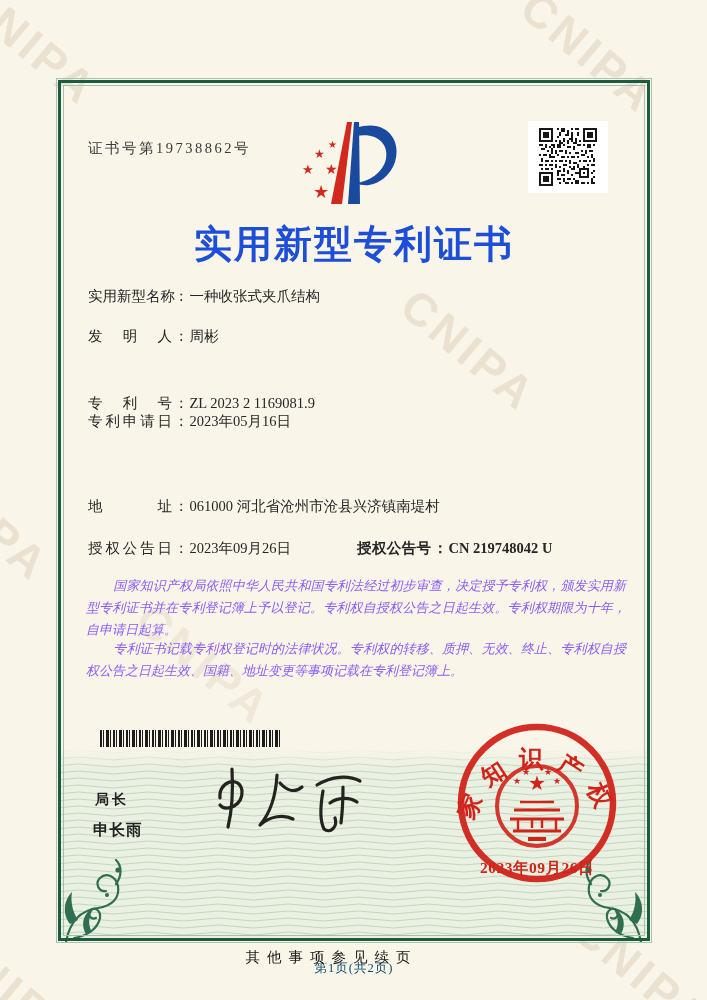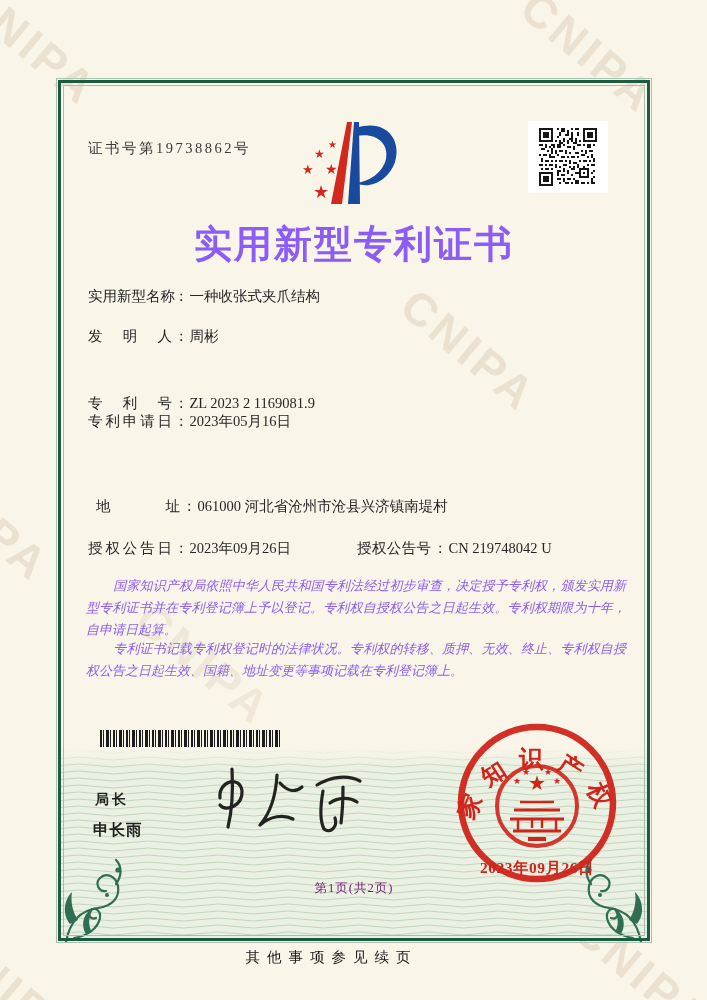--- a/index.html
+++ b/index.html
@@ -28,30 +28,30 @@
   .band-fade{position:absolute; left:0; top:0; width:100%; height:20px;
     background:linear-gradient(#faf5e9,rgba(250,245,233,0)); }
   .flourish{position:absolute; z-index:3;}
   
   .cert-no{position:absolute; left:88px; top:139px; z-index:5;
     font-size:14.5px; letter-spacing:2.5px; color:#3a3a3a;}
   .logo{position:absolute; left:298px; top:116px; width:105px; height:92px; z-index:5;}
   .qr-panel{position:absolute; left:528px; top:121px; width:80px; height:72px;
     background:#ffffff; z-index:5; display:flex; align-items:center; justify-content:center;}
   .title{position:absolute; left:56px; top:219px; width:596px; text-align:center; z-index:5;
-    font-size:38px; font-weight:bold; letter-spacing:2px; color:#8b5cf6;}
+    font-size:38px; font-weight:bold; letter-spacing:2px; color:#1d4ed8;}
   
   .row{position:absolute; left:88px; width:545px; z-index:5; white-space:nowrap;
     font-size:14.5px; color:#262626;}
   .lab{display:inline-block; width:84px; text-align:justify; text-align-last:justify;
     text-justify:inter-character; vertical-align:top;}
   .lab2{display:inline-block; width:74px; text-align:justify; text-align-last:justify;
     text-justify:inter-character; vertical-align:top;}
   .colon{display:inline-block; margin:0 1px 0 2px;}
-  .pair2{position:absolute; left:269px; top:0; white-space:nowrap;}
+  .pair2{position:absolute; left:269px; top:0; white-space:nowrap;font-weight:bold;}
   
   .para{position:absolute; left:86px; width:540px; z-index:5;
     font-size:13px; line-height:22px; text-align:justify; text-indent:2.1em;
     font-style:italic; color:#8b5cf6;}
   
   .barcode{position:absolute; left:100px; top:730px; width:182px; height:17px; z-index:5;
     background:repeating-linear-gradient(90deg,
       #1c1c1c 0 1.5px, rgba(0,0,0,0) 1.5px 2.5px,
       #1c1c1c 2.5px 3.5px, rgba(0,0,0,0) 3.5px 6px,
       #1c1c1c 6px 8.5px, rgba(0,0,0,0) 8.5px 9.5px,
@@ -60,22 +60,22 @@
   .sig-role{position:absolute; left:95px; top:791px; z-index:5;
     font-family:"Liberation Sans","DejaVu Sans",sans-serif; font-size:14px;
     font-weight:600; letter-spacing:3px; color:#222;}
   .sig-name{position:absolute; left:93px; top:820px; z-index:5;
     font-family:"Liberation Sans","DejaVu Sans",sans-serif; font-size:15.5px;
     font-weight:600; letter-spacing:1px; color:#222;}
   .signature{position:absolute; left:192px; top:763px; z-index:5;}
   
   .seal{position:absolute; left:456px; top:722px; width:162px; height:162px; z-index:6;}
   
-  .page-num{position:absolute; left:56px; top:880px; width:596px; text-align:center; z-index:5;
-    font-size:12.5px; letter-spacing:1px; color:#701a75;}
+  .page-num{position:absolute; left:56px; top:960px; width:596px; text-align:center; z-index:5;
+    font-size:12.5px; letter-spacing:1px; color:#0c4a6e;}
   .foot-note{position:absolute; left:0; top:948px; width:663px; text-align:center; z-index:5;
     font-size:14.5px; letter-spacing:7px; color:#1a1a1a;}
 </style>
 </head>
 <body>
 
 <div class="page">
 
   <div class="wm" style="left:-14px;top:-28px;">CNIPA</div>
   <div class="wm" style="left:545px;top:-20px;">CNIPA</div>
@@ -187,21 +187,21 @@
   </div>
   <div class="row" style="top:327px;">
     <span class="lab">发明人</span><span class="colon">：</span><span class="val">周彬</span>
   </div>
   <div class="row" style="top:370px;margin-top:24px;">
     <span class="lab">专利号</span><span class="colon">：</span><span class="val">ZL 2023 2 1169081.9</span>
   </div>
   <div class="row" style="top:412px;">
     <span class="lab">专利申请日</span><span class="colon">：</span><span class="val">2023年05月16日</span>
   </div>
-  <div class="row" style="top:497px;margin-left:8px;">
+  <div class="row" style="top:497px;">
     <span class="lab">地址</span><span class="colon">：</span><span class="val">061000 河北省沧州市沧县兴济镇南堤村</span>
   </div>
   <div class="row" style="top:539px;">
     <span class="lab">授权公告日</span><span class="colon">：</span><span class="val">2023年09月26日</span>
     <span class="pair2">
       <span class="lab2">授权公告号</span><span class="colon">：</span><span class="val">CN 219748042 U</span>
     </span>
   </div>
 
   <div class="para" style="top:575px;">国家知识产权局依照中华人民共和国专利法经过初步审查，决定授予专利权，颁发实用新型专利证书并在专利登记簿上予以登记。专利权自授权公告之日起生效。专利权期限为十年，自申请日起算。</div>

